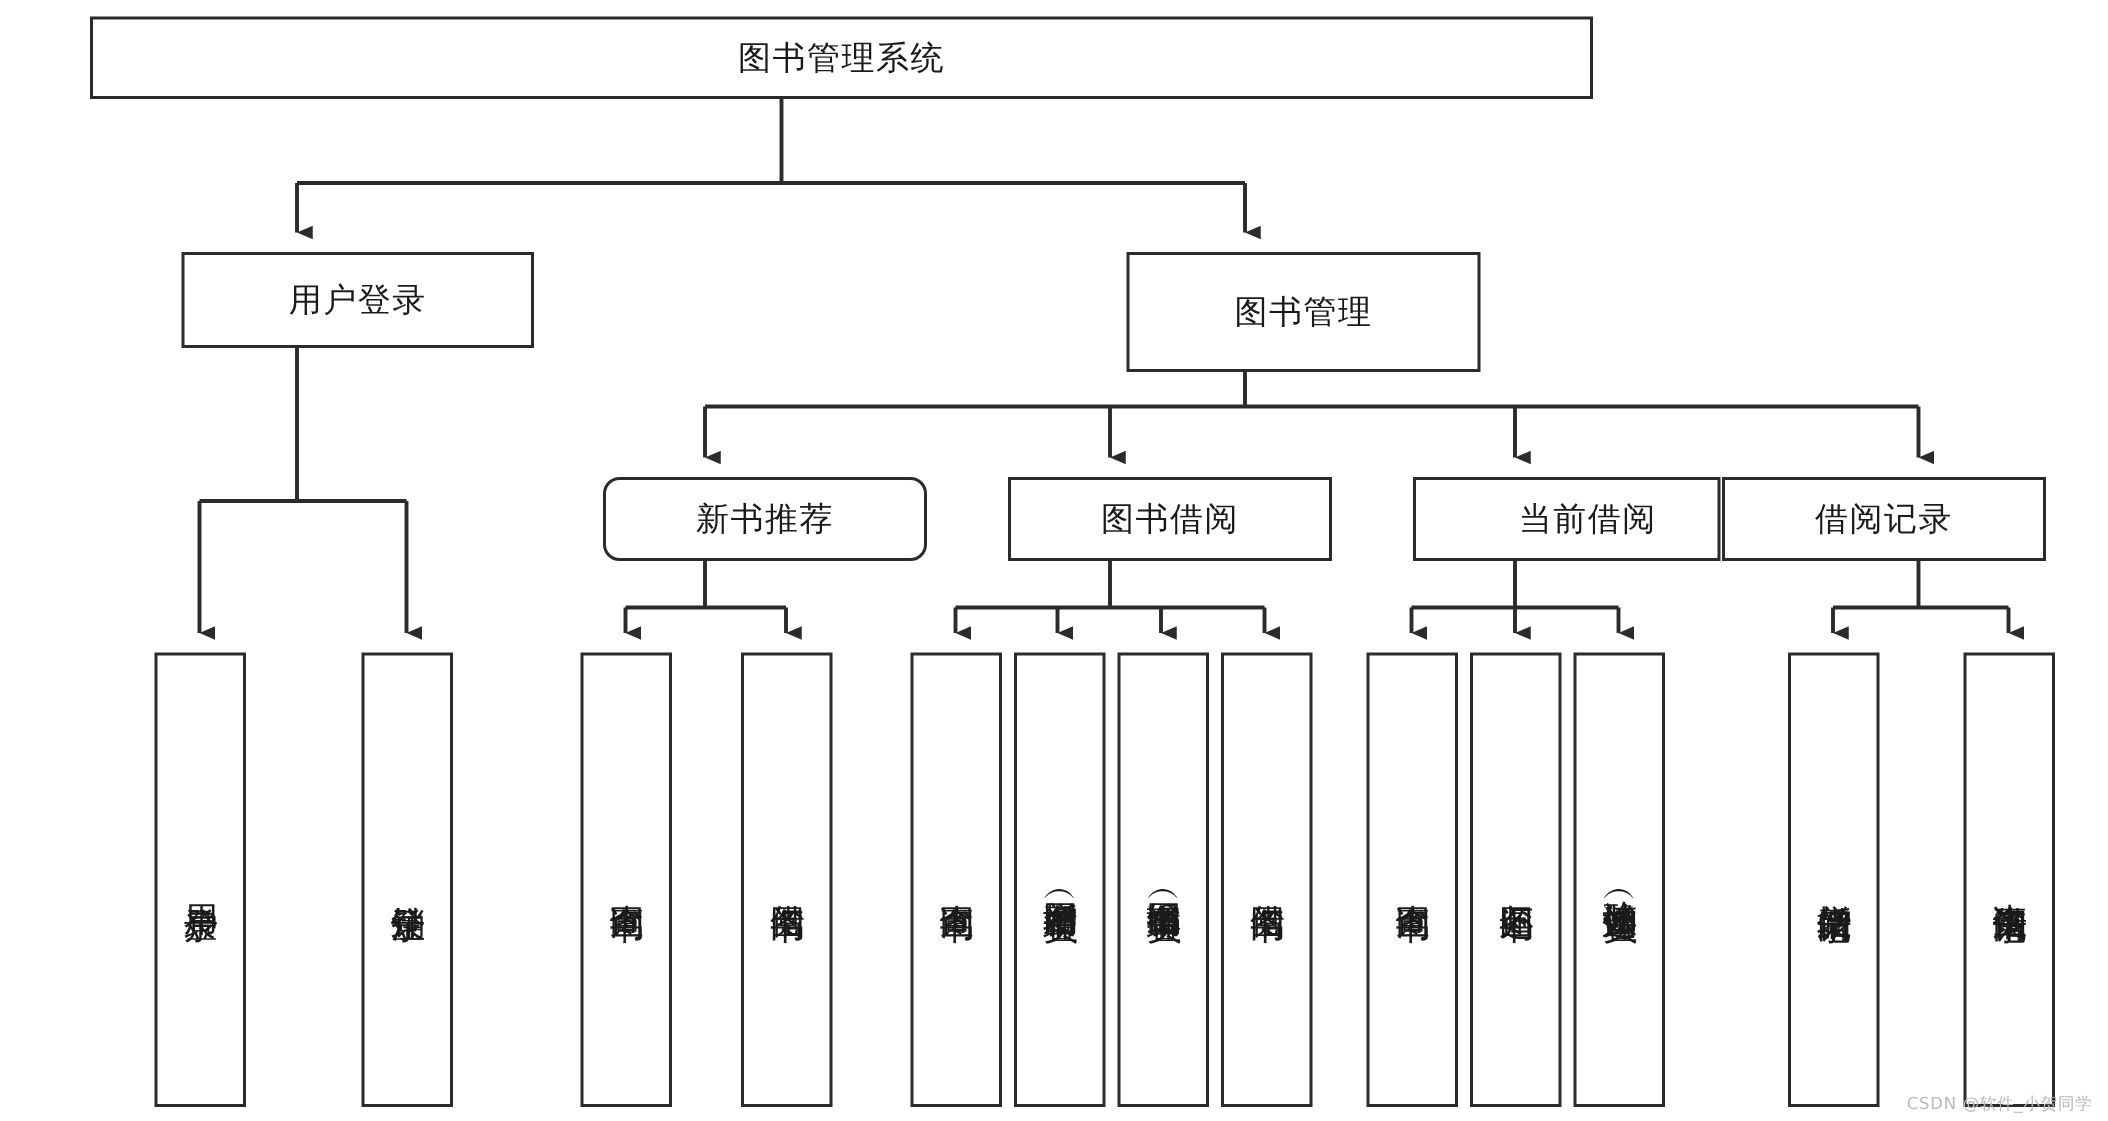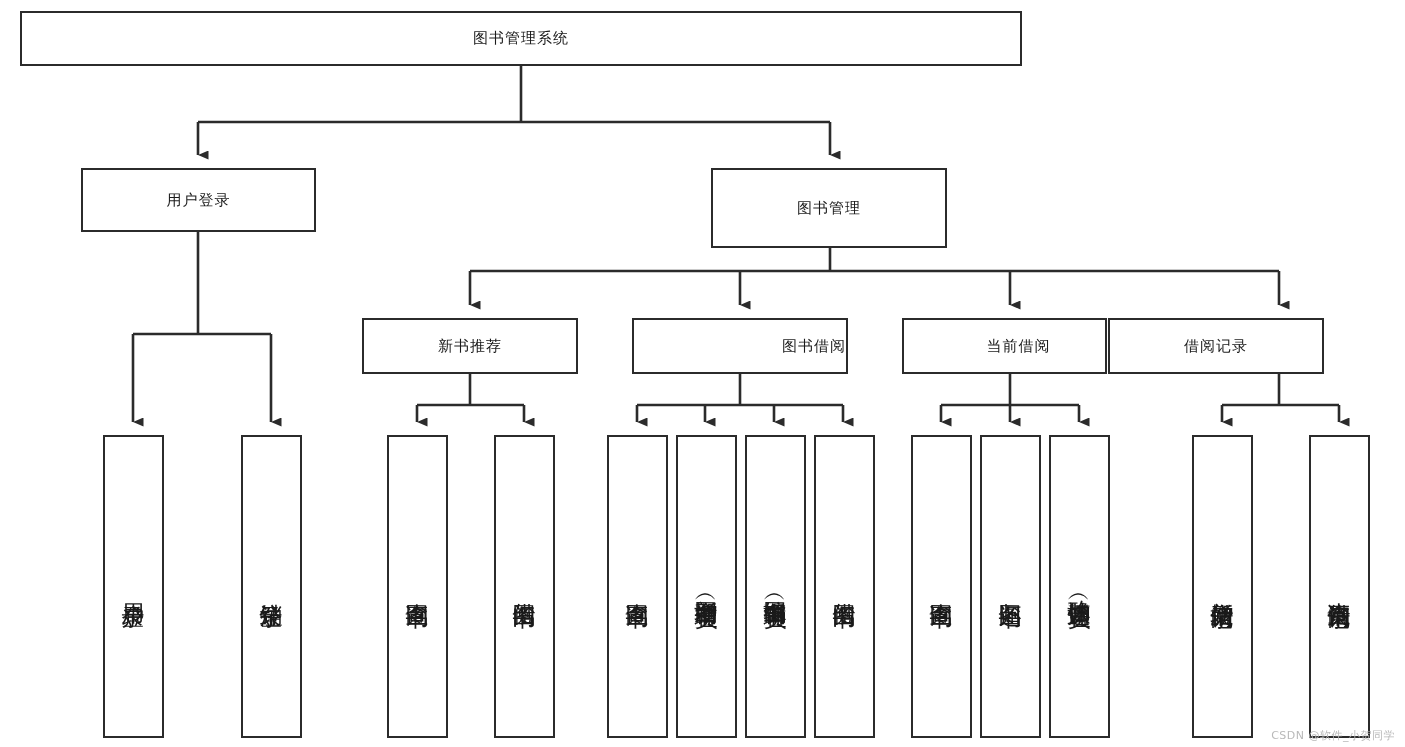--- a/index.html
+++ b/index.html
@@ -30,23 +30,24 @@
     position: absolute;
     box-sizing: border-box;
     border: 2.5px solid #2b2b2b;
     background: #ffffff;
     display: flex;
     align-items: center;
     justify-content: center;
     color: #1a1a1a;
   }
   .node-h {
-    font-size: 15px;
+    font-size: 22px;
     letter-spacing: 1px;
     white-space: nowrap;
+    margin-left: 40px;
   }
   .node-v {
     writing-mode: vertical-rl;
     text-orientation: upright;
     font-size: 23px;
     line-height: 1.22;
     letter-spacing: 1px;
     text-align: center;
     white-space: nowrap;
   }
@@ -136,25 +137,25 @@
   </div>
 
   <div class="node-box node-h" style="left:81px; top:168px; width:235px; height:64px;">
     <span>用户登录</span>
   </div>
 
   <div class="node-box node-h" style="left:711px; top:168px; width:236px; height:80px;">
     <span>图书管理</span>
   </div>
 
-  <div class="node-box node-h" style="left:362px; top:318px; width:216px; height:56px;">
+  <div class="node-box node-h" style="left:362px; top:318px; width:216px; height:56px;border-radius:11px;">
     <span>新书推荐</span>
   </div>
 
-  <div class="node-box node-h" style="left:632px; top:318px; width:216px; height:56px;justify-content:flex-end;">
+  <div class="node-box node-h" style="left:632px; top:318px; width:216px; height:56px;">
     <span>图书借阅</span>
   </div>
 
   <div class="node-box node-h" style="left:902px; top:318px; width:205px; height:56px;padding-left:28px;">
     <span>当前借阅</span>
   </div>
 
   <div class="node-box node-h" style="left:1108px; top:318px; width:216px; height:56px;">
     <span>借阅记录</span>
   </div>

